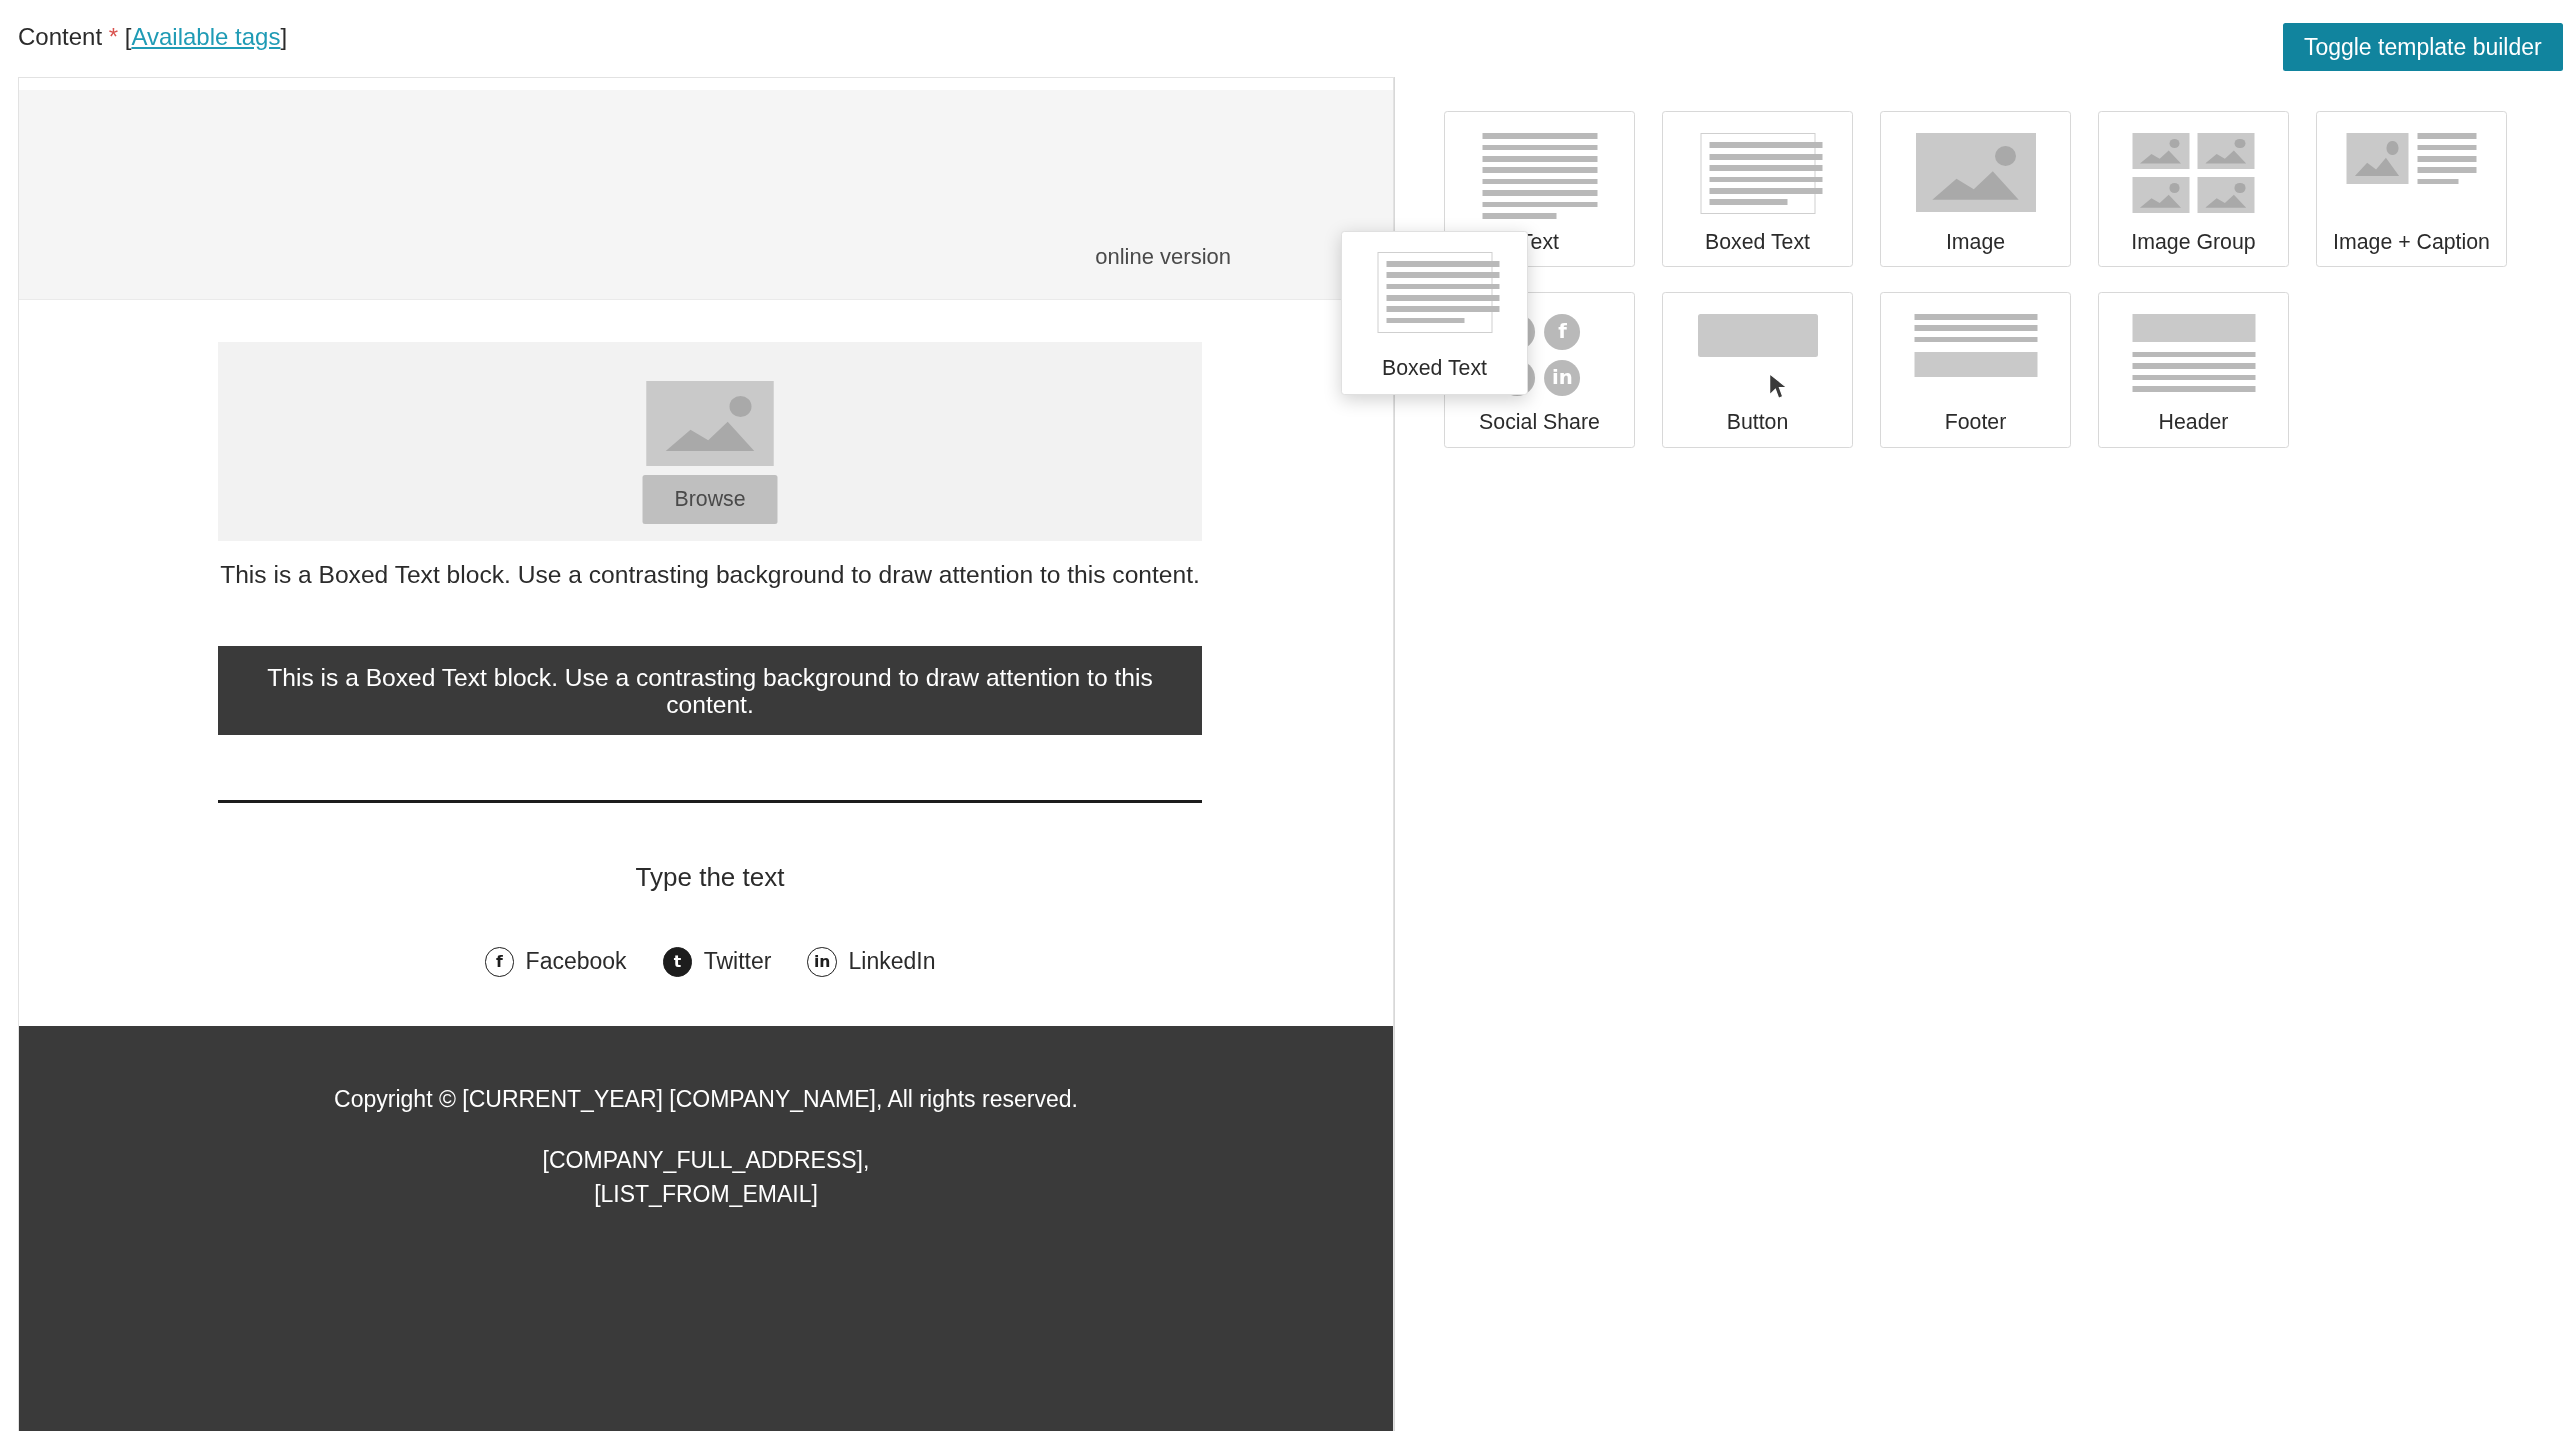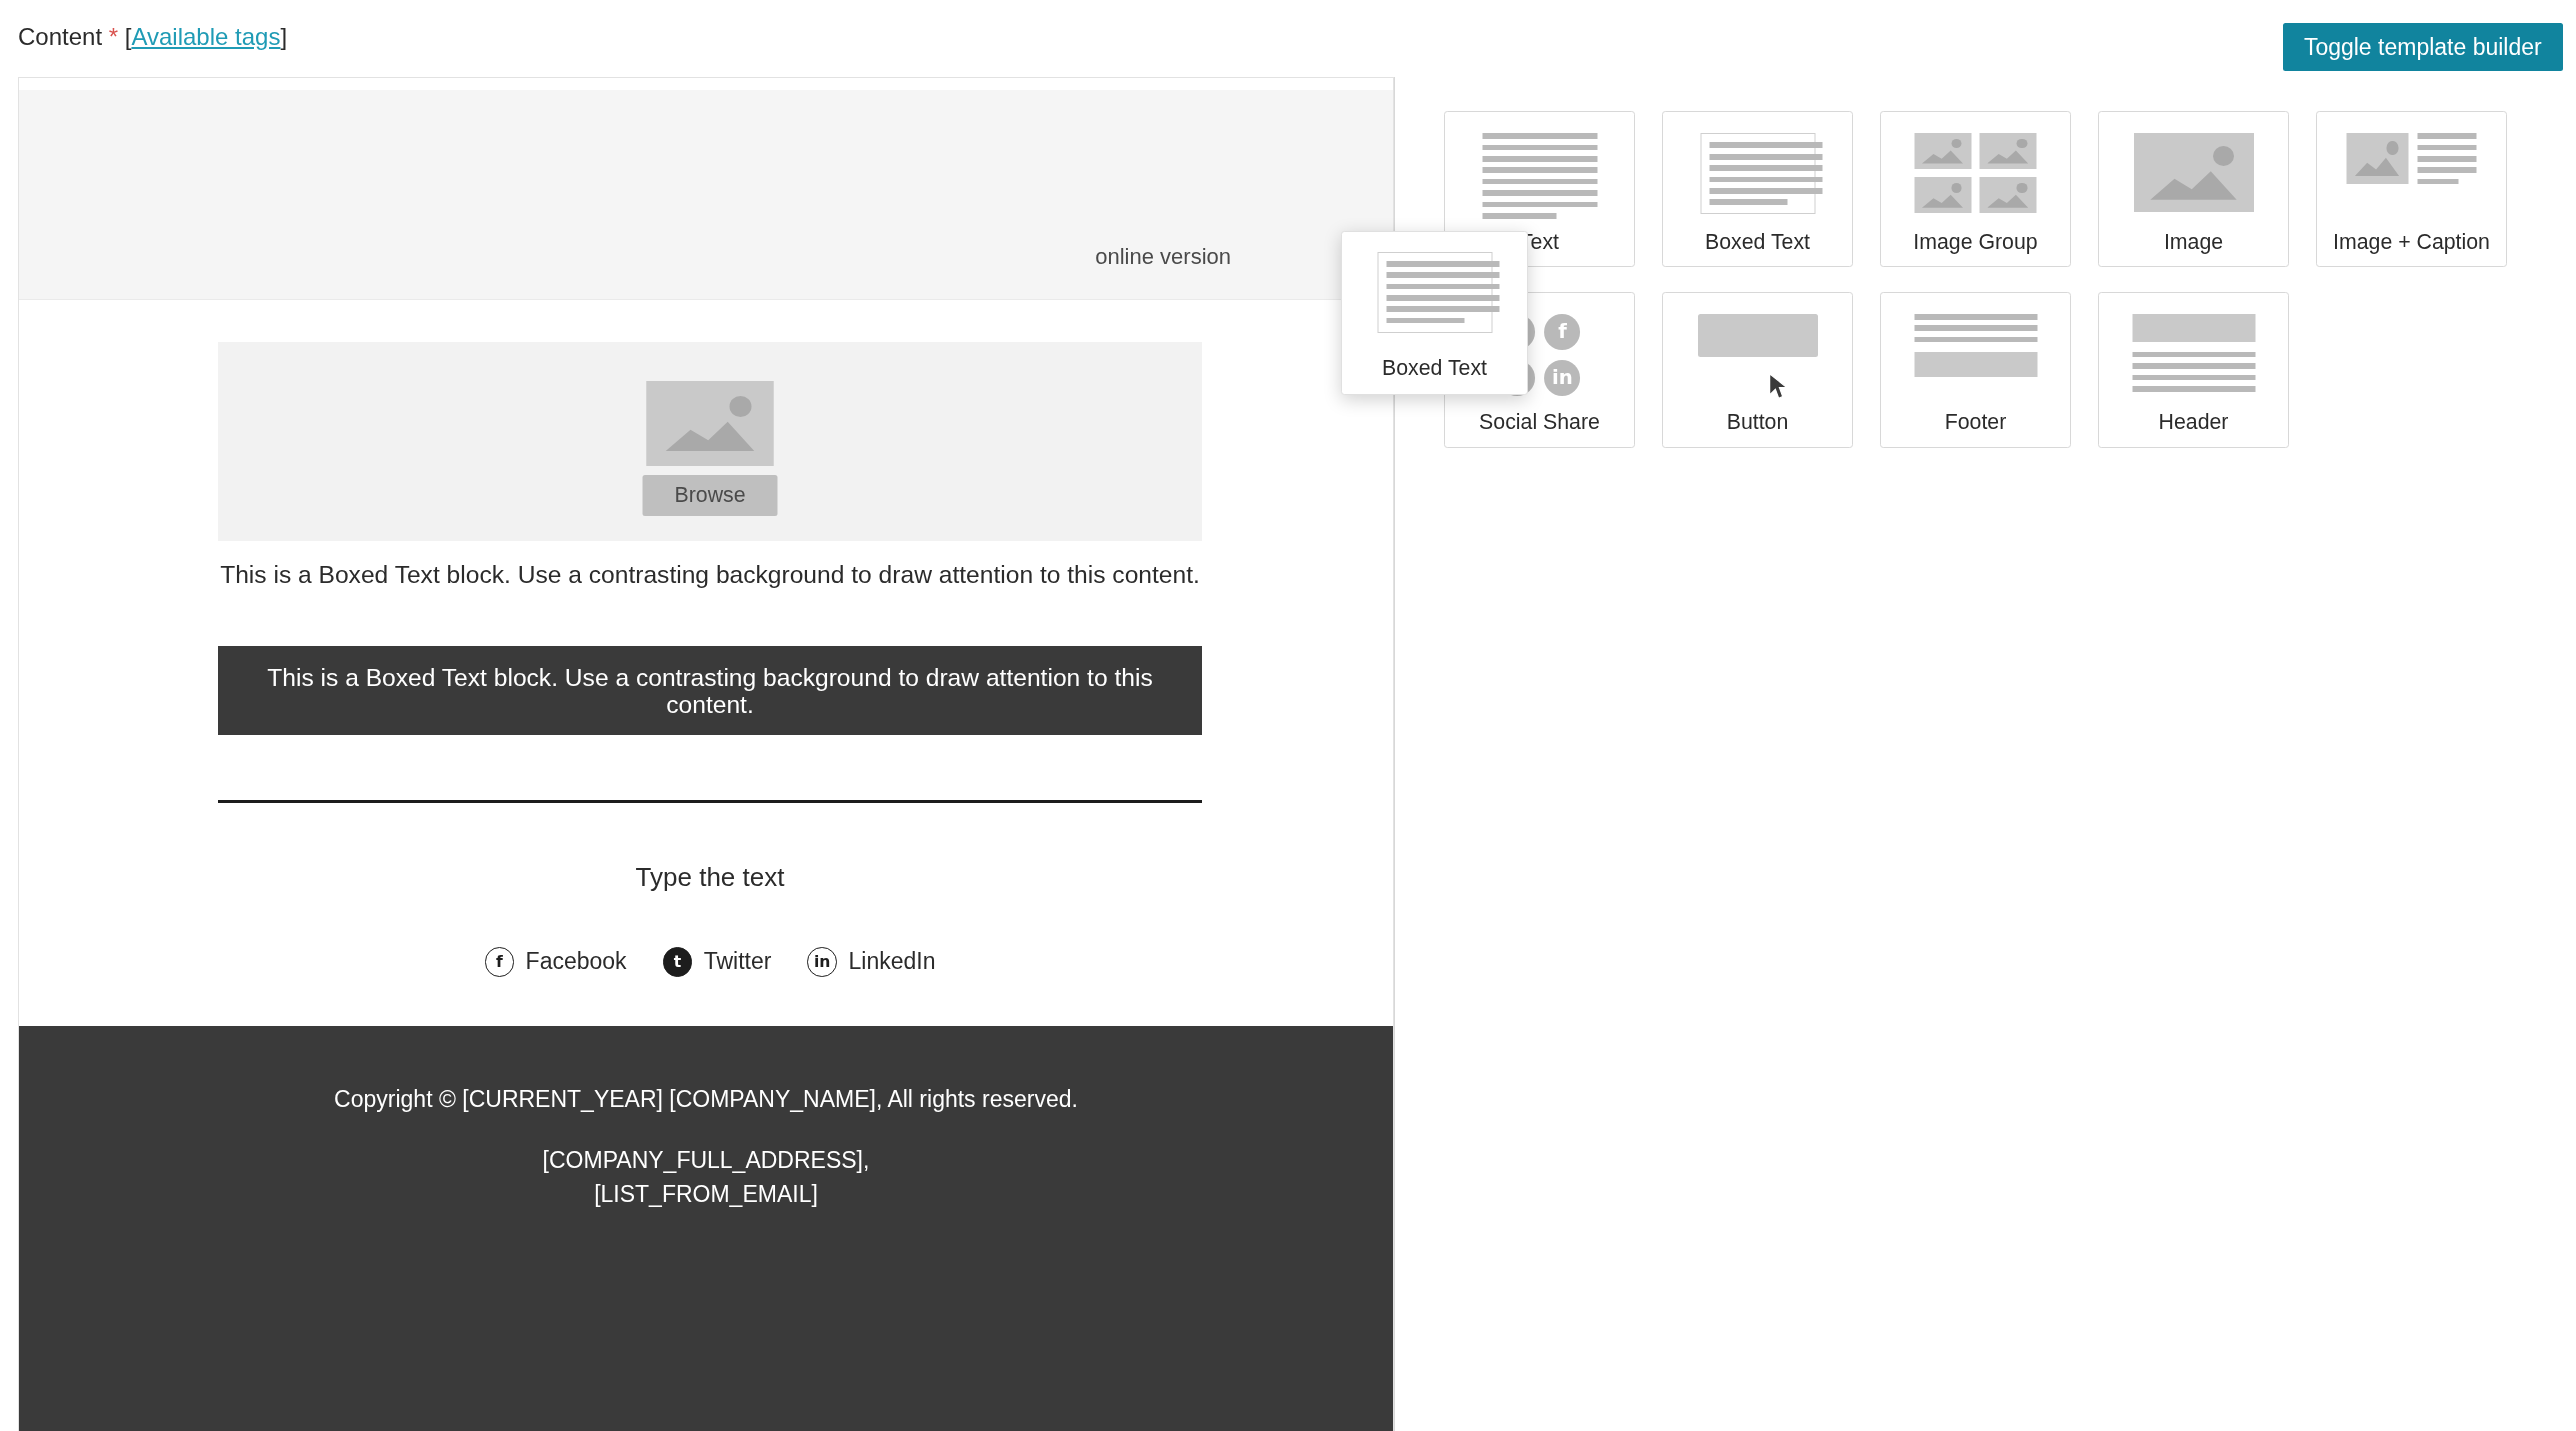--- a/index.html
+++ b/index.html
@@ -62,21 +62,21 @@
   .img-placeholder {
     position: absolute; left: 50%; top: 39px;
     transform: translateX(-50%);
     width: 127px; height: 85px;
     border: 2.5px solid #c9c9c9;
     background: #e3e3e3;
   }
   .browse-btn {
     position: absolute; left: 50%; top: 133px;
     transform: translateX(-50%);
-    width: 135px; height: 41px;
+    width: 135px; height: 49px;
     background: #bfbfbf; color: #4a4a4a;
     border: none; border-radius: 2.5px;
     font-size: 21.3px;
     font-family: "Liberation Sans", sans-serif;
     cursor: pointer;
   }
 
   .text-block {
     position: absolute; left: 199px; top: 483px;
     width: 984px;
@@ -291,47 +291,47 @@
         <div class="ln" style="width:113px"></div>
           <div class="ln" style="width:113px"></div>
         <div class="ln" style="width:113px"></div>
           <div class="ln" style="width:113px"></div>
         <div class="ln" style="width:113px"></div>
           <div class="ln" style="width:78px"></div>
       </div>
       <div class="tile-label">Boxed Text</div>
     </div>
 
+
+    <div class="tile">
+      <div class="thumb imgph" style="width:120px;height:79px;">
+          <span class="sun"></span>
+        </div>
+      <div class="tile-label">Image</div>
+    </div>
 
     <div class="tile">
       <div class="thumb" style="width:123px;display:grid;grid-template-columns:57px 57px;gap:8.2px;">
         <div class="imgph" style="height:36px">
             <span class="sun"></span>
           </div>
         <div class="imgph" style="height:36px">
             <span class="sun"></span>
           </div>
         <div class="imgph" style="height:36px">
             <span class="sun"></span>
           </div>
         <div class="imgph" style="height:36px">
             <span class="sun"></span>
           </div>
       </div>
       <div class="tile-label">Image Group</div>
     </div>
 
     <div class="tile">
-      <div class="thumb imgph" style="width:120px;height:79px;">
-          <span class="sun"></span>
-        </div>
-      <div class="tile-label">Image</div>
-    </div>
-
-    <div class="tile">
       <div class="thumb" style="width:131px;display:flex;gap:9.9px;align-items:flex-start;">
         <div class="imgph" style="width:62px;height:51px;">
             <span class="sun"></span>
           </div>
         <div class="lines" style="width:59px;">
           <div class="ln" style="width:59px"></div>
             <div class="ln" style="width:59px"></div>
           <div class="ln" style="width:59px"></div>
             <div class="ln" style="width:59px"></div>
           <div class="ln" style="width:41px"></div>

